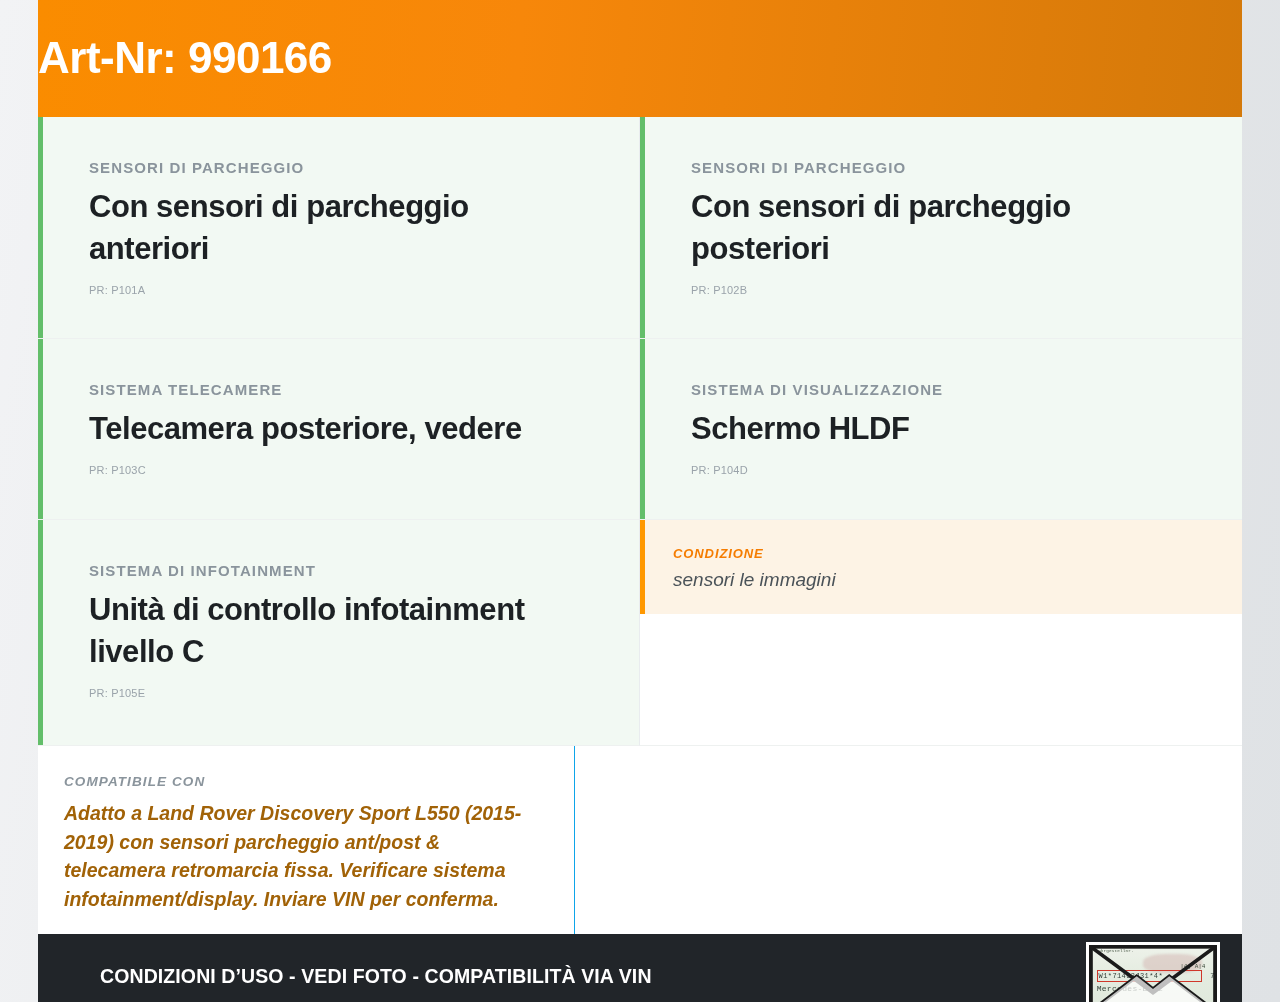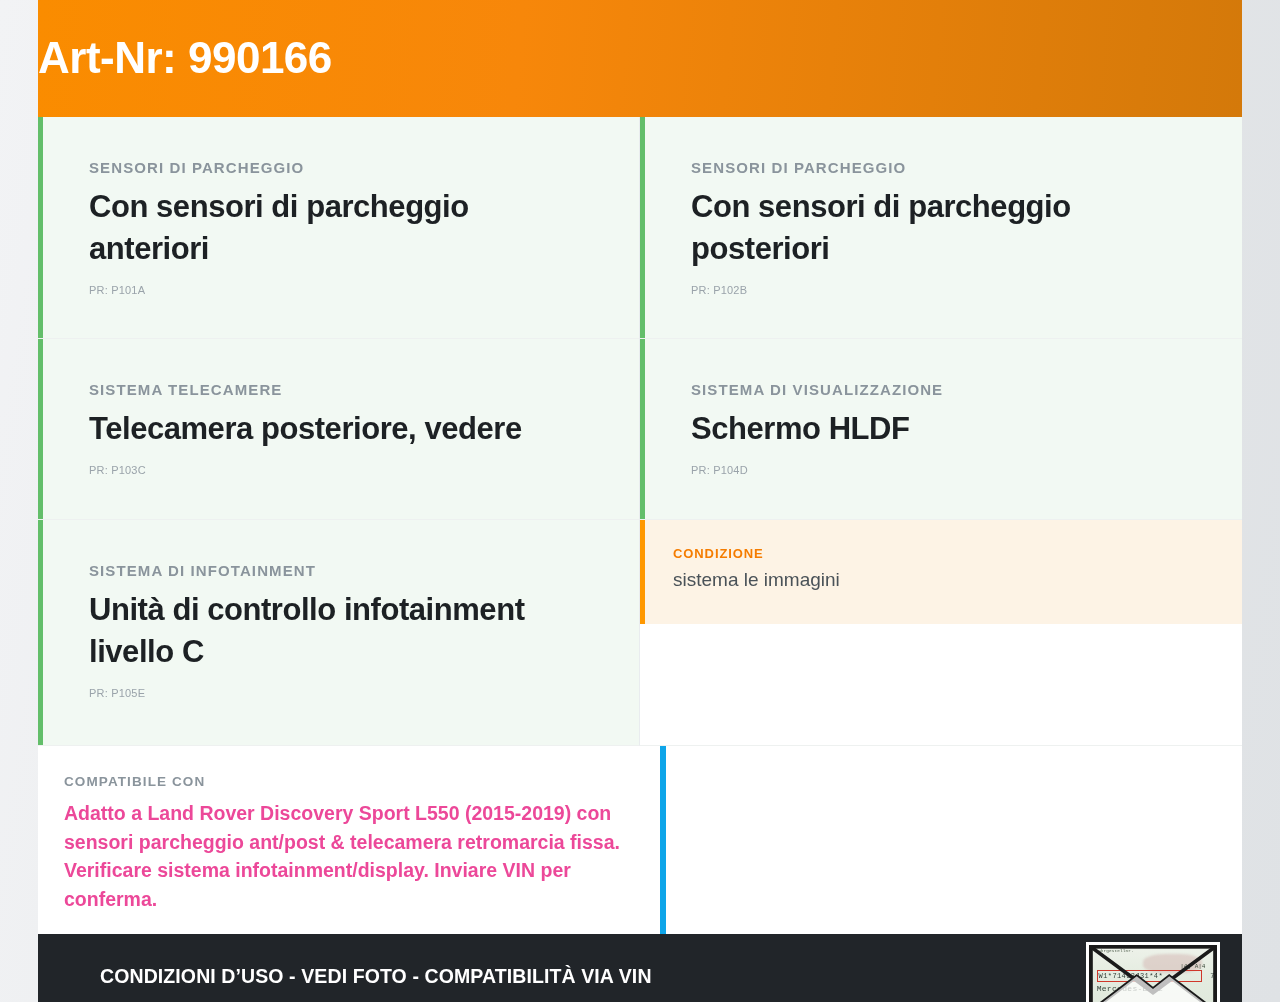--- a/index.html
+++ b/index.html
@@ -67,22 +67,23 @@
   .spec-card {
     height: 100%;
     background: #f2f9f3;
     border-left: 5px solid #63be6a;
     padding: 42px 44px 40px 46px;
   }
 
   .spec-card.cond {
     background: #fdf3e5;
     border-left: 5px solid #ff9800;
-    padding: 26px 44px 30px 28px;
+    padding: 26px 44px 20px 28px;
     height: auto;
+    font-style: italic;
   }
 
   .spec-label {
     font-size: 15px;
     font-weight: bold;
     letter-spacing: 1.1px;
     color: #8a949c;
     text-transform: uppercase;
     margin-bottom: 10px;
   }
@@ -121,38 +122,39 @@
   .row3 .spec-card { min-height: 225px; }
 
   
   .compat-wrap {
     flex: 1 1 auto;
     display: flex;
     background: #ffffff;
   }
 
   .compat {
-    width: 628px;
-    border-right: 6px solid #0ea5e9;
+    width: 537px;
+    border-right: 1px solid #0ea5e9;
     padding: 28px 40px 20px 26px;
+    font-style: italic;
   }
 
   .compat-label {
     font-size: 13.5px;
     font-weight: bold;
     letter-spacing: 1.1px;
     color: #8a949c;
     text-transform: uppercase;
     margin-bottom: 10px;
   }
 
   .compat-text {
     font-size: 19.5px;
     font-weight: bold;
-    color: #ec4899;
+    color: #a16207;
     line-height: 1.47;
     max-width: 560px;
   }
 
   .compat-spacer { flex: 1; }
 
   
   .footer {
     flex: 0 0 86px;
     background: #212529;
@@ -317,21 +319,21 @@
       <div class="spec-card">
         <div class="spec-label">SISTEMA DI INFOTAINMENT</div>
         <div class="spec-title">Unità di controllo infotainment livello C</div>
         <div class="spec-pr">PR: P105E</div>
       </div>
     </div>
 
     <div class="spec-cell">
       <div class="spec-card cond">
         <div class="spec-label cond-label">CONDIZIONE</div>
-        <div class="spec-value">sistema le immagini</div>
+        <div class="spec-value">sensori le immagini</div>
       </div>
     </div>
 
   </div>
 
   <div class="compat-wrap">
     <div class="compat">
       <div class="compat-label">COMPATIBILE CON</div>
       <div class="compat-text">Adatto a Land Rover Discovery Sport L550 (2015-2019) con sensori parcheggio ant/post &amp; telecamera retromarcia fissa. Verificare sistema infotainment/display. Inviare VIN per conferma.</div>
     </div>

